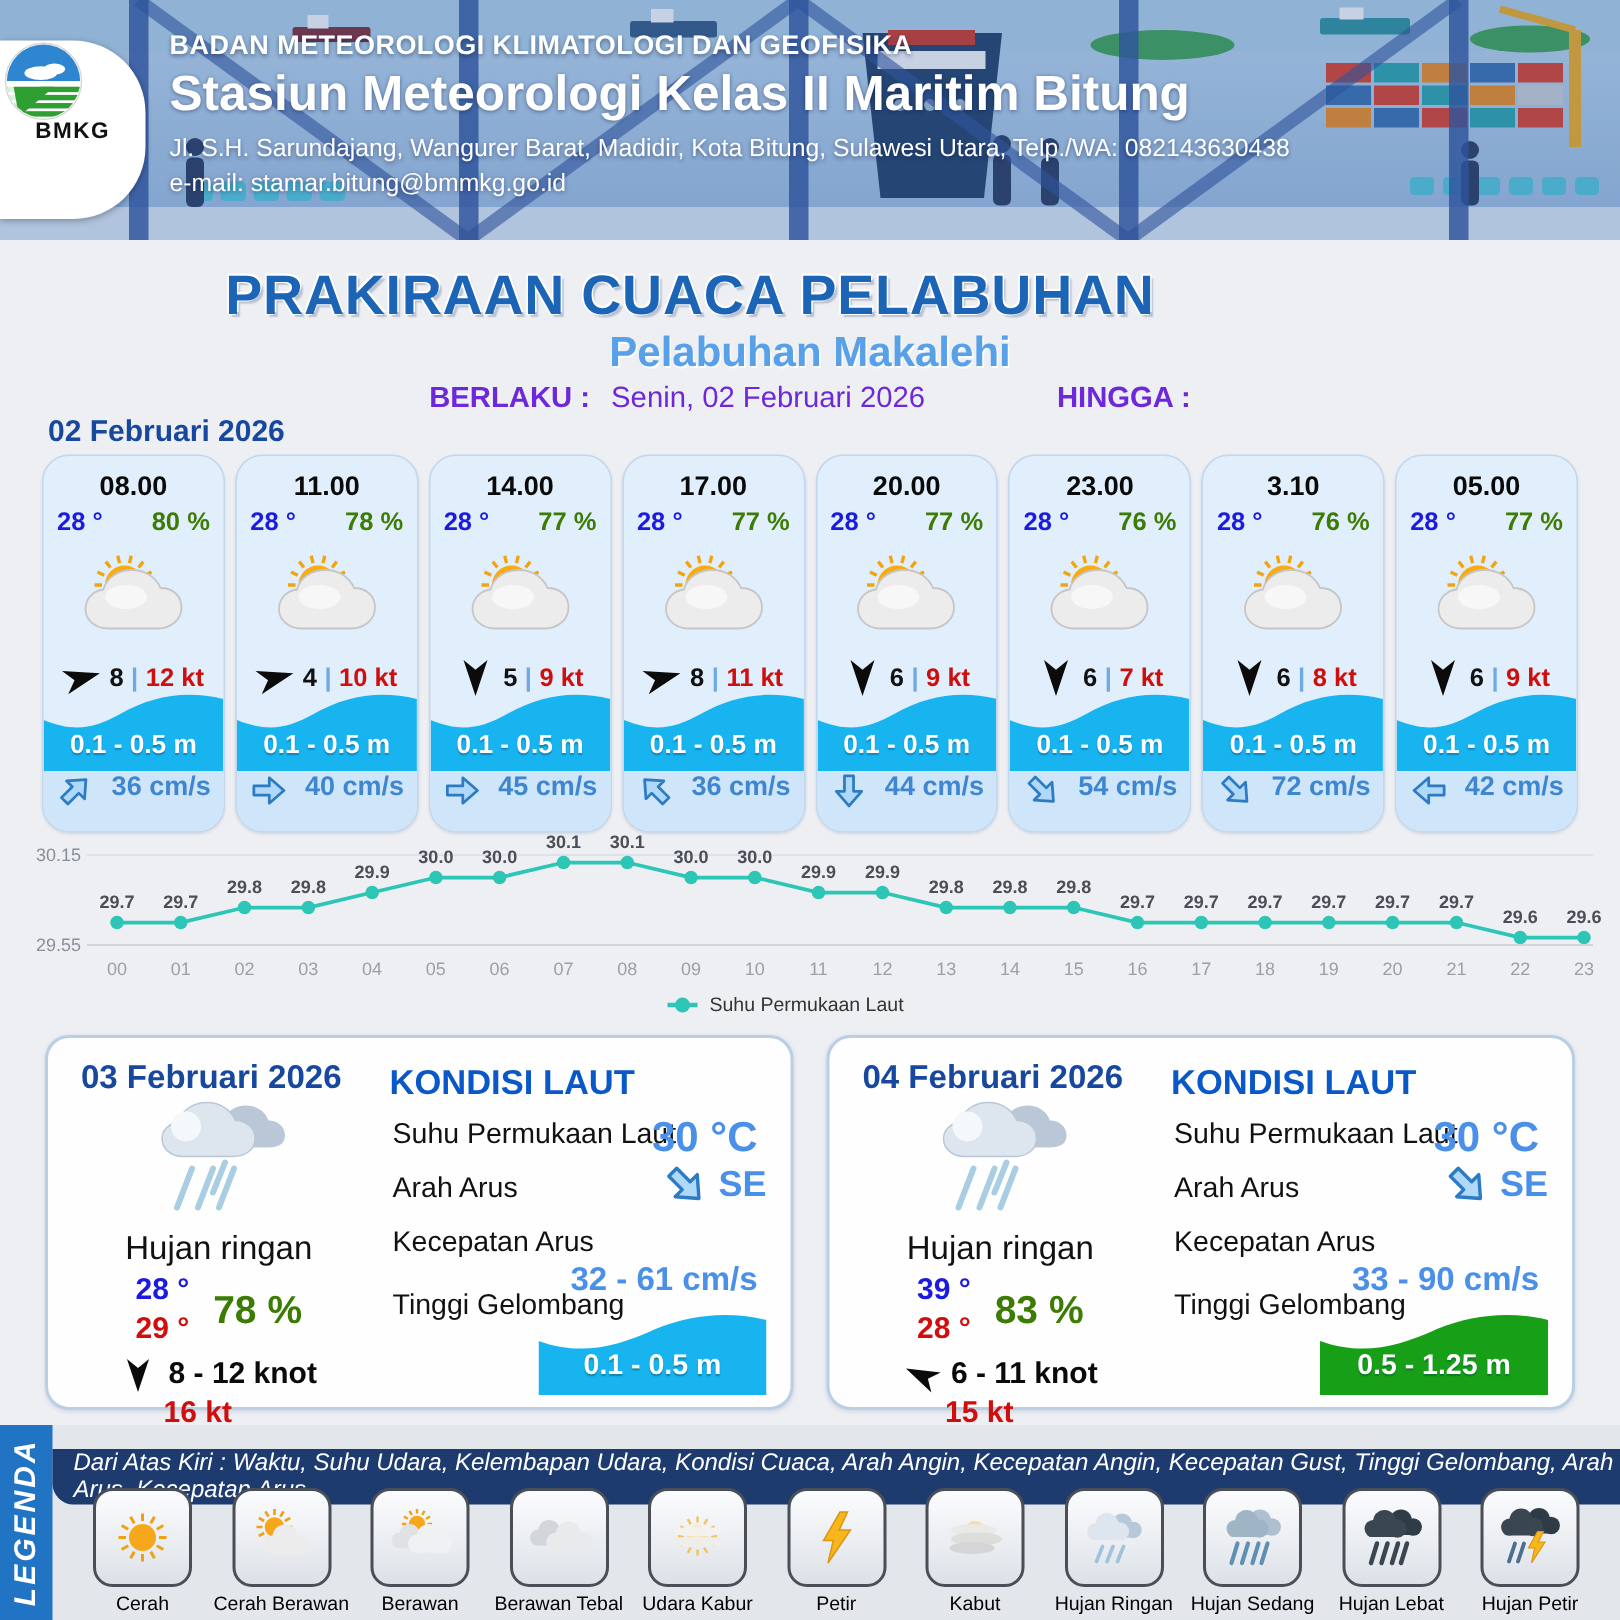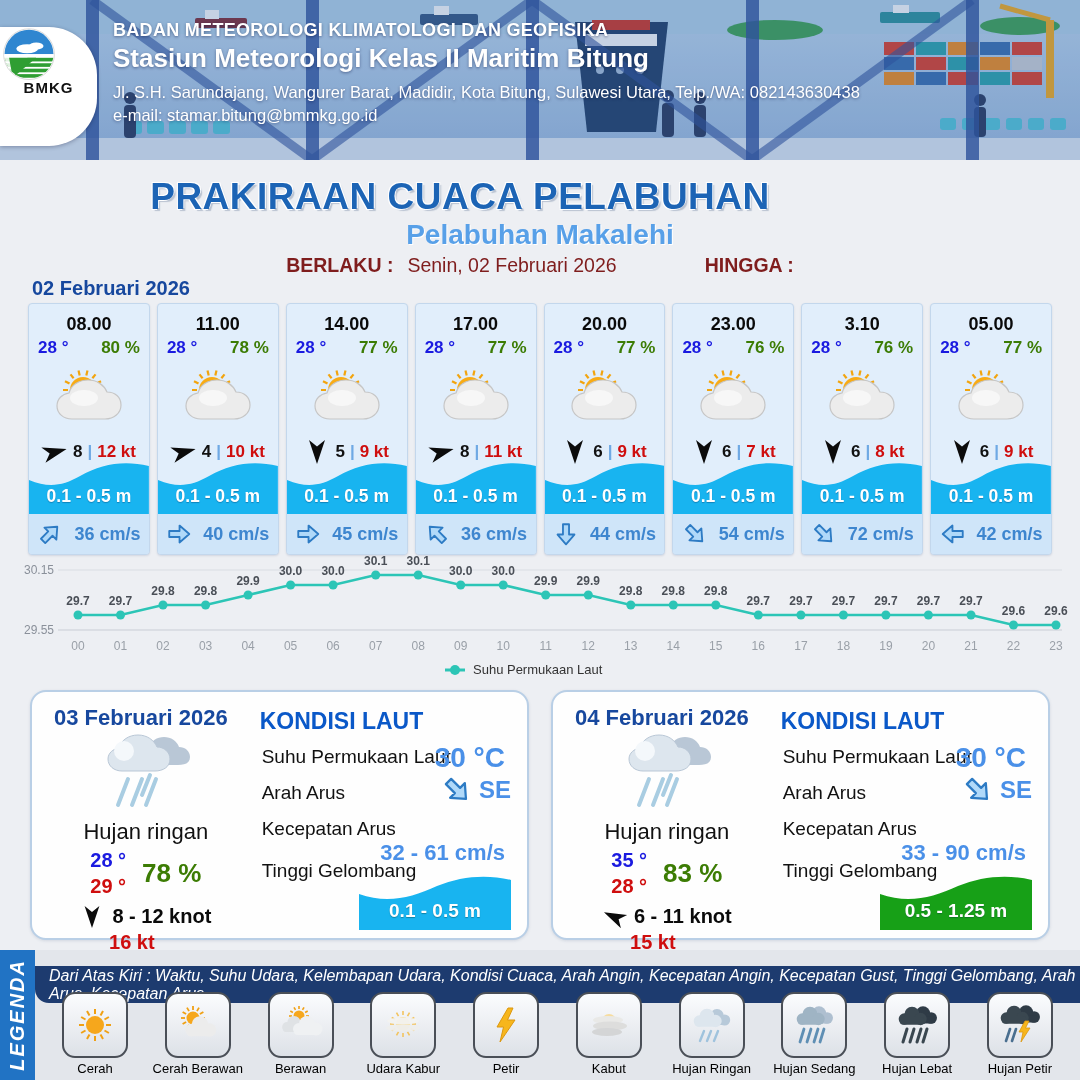--- a/index.html
+++ b/index.html
@@ -5,61 +5,61 @@
   html,body{margin:0;padding:0;}
   body{width:1080px;height:1080px;position:relative;background:#edeff3;
        font-family:"Liberation Sans",sans-serif;overflow:hidden;}
 
   
   .header{position:absolute;top:0;left:0;width:1080px;height:196px;overflow:hidden;}
   .header svg{position:absolute;top:0;left:0;}
   .header-text{position:absolute;left:113px;top:20px;color:#fff;
                text-shadow:0 1px 3px rgba(5,15,60,.45);}
   .h-agency{font-size:18px;font-weight:bold;letter-spacing:.3px;}
-  .h-station{font-size:26px;font-weight:bold;margin-top:2px;}
+  .h-station{font-size:33px;font-weight:bold;margin-top:2px;}
   .h-address{font-size:16.5px;margin-top:9px;}
   .h-email{font-size:16.5px;margin-top:4px;}
   .logo-pill{position:absolute;left:0;top:27px;width:97px;height:119px;background:#fff;
              border-radius:0 48px 48px 0;display:flex;flex-direction:column;
              align-items:center;justify-content:center;box-shadow:0 1px 4px rgba(0,0,40,.3);}
   .logo-pill .bmkg-label{font-size:15px;font-weight:bold;color:#111;letter-spacing:1px;margin-top:1px;}
 
   
   .title-main{position:absolute;top:176px;left:0;width:920px;text-align:center;
               font-size:37px;font-weight:bold;color:#1c64b5;letter-spacing:.5px;
               text-shadow:-1px -1px 0 #fff,1px -1px 0 #fff,-1px 1px 0 #fff,2px 2px 1px rgba(180,190,205,.9);}
   .title-port{position:absolute;top:219px;left:0;width:1080px;text-align:center;
               font-size:28px;font-weight:bold;color:#58a0e8;
               text-shadow:1px 1px 0 #fff;}
   .validity{position:absolute;top:254px;left:0;width:1080px;display:flex;
-            justify-content:center;gap:14px;font-size:19.5px;color:#7f1d1d;align-items:baseline;}
+            justify-content:center;gap:14px;font-size:19.5px;color:#6d28d9;align-items:baseline;}
   .validity b{font-weight:bold;}
   .validity .gap{width:60px;}
 
   
   .hourly-date{position:absolute;left:32px;top:277px;font-size:20px;font-weight:bold;color:#17489e;}
   .cards-row{position:absolute;left:28px;top:303px;width:1024px;display:flex;gap:7px;}
-  .card{flex:1;height:250px;background:#e1eefb;border:1px solid #c3d7ec;border-radius:4px;
+  .card{flex:1;height:250px;background:#e1eefb;border:1px solid #c3d7ec;border-radius:18px;
         overflow:hidden;position:relative;box-shadow:0 1px 2px rgba(60,80,120,.15);}
   .c-time{margin-top:10px;text-align:center;font-size:18px;font-weight:bold;color:#0a0a0a;}
   .c-th{display:flex;justify-content:space-between;padding:3px 9px 0 9px;font-size:17px;font-weight:bold;}
   .c-temp{color:#1a1ae0;}
   .c-hum{color:#3c7c04;}
   .c-icon{height:80px;display:flex;align-items:center;justify-content:center;}
   .c-wind{display:flex;align-items:center;justify-content:center;gap:5px;height:28px;
           font-size:17px;font-weight:bold;color:#111;}
   .wind-arrow{display:inline-block;width:26px;height:18px;line-height:0;}
   .c-sep{color:#6fa9e4;font-weight:bold;}
   .c-gust{color:#cf0e0e;}
   .c-wave{position:absolute;bottom:40px;left:0;width:100%;height:58px;}
   .c-wave svg{position:absolute;bottom:0;left:0;}
   .c-wavetext{position:absolute;bottom:7px;left:0;width:100%;text-align:center;
               color:#fff;font-size:17.5px;font-weight:bold;text-shadow:0 1px 1px rgba(0,60,110,.4);}
   .c-current{position:absolute;bottom:0;left:0;width:100%;height:40px;background:#cfe5f9;
-             display:flex;align-items:center;justify-content:center;gap:11px;
+             display:flex;justify-content:center;gap:11px;
              font-size:18px;font-weight:bold;color:#3e86cf;}
   .cur-arrow{display:inline-block;width:26px;height:26px;line-height:0;}
 
   
   .chart-wrap{position:absolute;top:556px;left:0;width:1080px;height:130px;}
 
   
   .daily-row{position:absolute;top:690px;left:30px;width:1020px;display:flex;gap:22px;}
   .daily-card{flex:1;height:246px;background:#fefefe;border:2px solid #b9cfe6;border-radius:16px;
               position:relative;box-shadow:0 1px 3px rgba(60,80,120,.15);padding-left:27px;}
@@ -839,21 +839,21 @@
             <line x1="34" y1="54" x2="24" y2="80"></line>
             <line x1="48" y1="54" x2="38" y2="80"></line>
             <line x1="62" y1="54" x2="52" y2="80"></line>
             <line x1="56" y1="50" x2="48" y2="70"></line>
           </g>
         </svg>
       </div>
       <div class="d-cond">Hujan ringan</div>
       <div class="d-temps">
         <div class="d-tcol">
-          <span class="d-tmin">35 °</span>
+          <span class="d-tmin">39 °</span>
           <span class="d-tmax">28 °</span>
         </div>
         <span class="d-hum">83 %</span>
       </div>
       <div class="d-wind">
         <span class="wind-arrow" style="transform: rotate(-155deg);">
           <svg viewBox="0 0 26 18" width="24" height="20">
               <path d="M1,17 L25,9 L1,1 L7.5,9 Z" fill="#0b0b0b"></path>
             </svg>
         </span>
@@ -973,20 +973,39 @@
               <circle cx="37" cy="24" r="6.5" stroke="none"></circle>
               <rect x="15" y="22" width="26" height="8" rx="4" stroke="none"></rect>
             </g>
           </svg>
         </div>
         <div class="legend-label">Berawan</div>
       </div>
       <div class="legend-item">
         <div class="icon-box">
           <svg width="44" height="40" viewBox="0 0 44 40">
+            <g fill="#d2d6da">
+              <circle cx="7.8" cy="20" r="5.4" stroke="none"></circle>
+              <circle cx="15" cy="15.5" r="7.2" stroke="none"></circle>
+              <circle cx="23.1" cy="20" r="5.8500000000000005" stroke="none"></circle>
+              <rect x="3.299999999999999" y="18.2" width="23.400000000000002" height="7.2" rx="3.6" stroke="none"></rect>
+            </g>
+            <g fill="#e8eaec">
+              <circle cx="19.6" cy="23" r="6.300000000000001" stroke="none"></circle>
+              <circle cx="28" cy="17.75" r="8.4" stroke="none"></circle>
+              <circle cx="37.45" cy="23" r="6.825" stroke="none"></circle>
+              <rect x="14.35" y="20.9" width="27.3" height="8.4" rx="4.2" stroke="none"></rect>
+            </g>
+          </svg>
+        </div>
+        <div class="legend-label">Berawan Tebal</div>
+      </div>
+      <div class="legend-item">
+        <div class="icon-box">
+          <svg width="44" height="40" viewBox="0 0 44 40">
             <g stroke="#f3c35d" stroke-width="1.6">
               <line x1="31.0" y1="19.0" x2="35.0" y2="19.0"></line>
               <line x1="29.8" y1="23.5" x2="33.3" y2="25.5"></line>
               <line x1="26.5" y1="26.8" x2="28.5" y2="30.3"></line>
               <line x1="22.0" y1="28.0" x2="22.0" y2="32.0"></line>
               <line x1="17.5" y1="26.8" x2="15.5" y2="30.3"></line>
               <line x1="14.2" y1="23.5" x2="10.7" y2="25.5"></line>
               <line x1="13.0" y1="19.0" x2="9.0" y2="19.0"></line>
               <line x1="14.2" y1="14.5" x2="10.7" y2="12.5"></line>
               <line x1="17.5" y1="11.2" x2="15.5" y2="7.7"></line>

